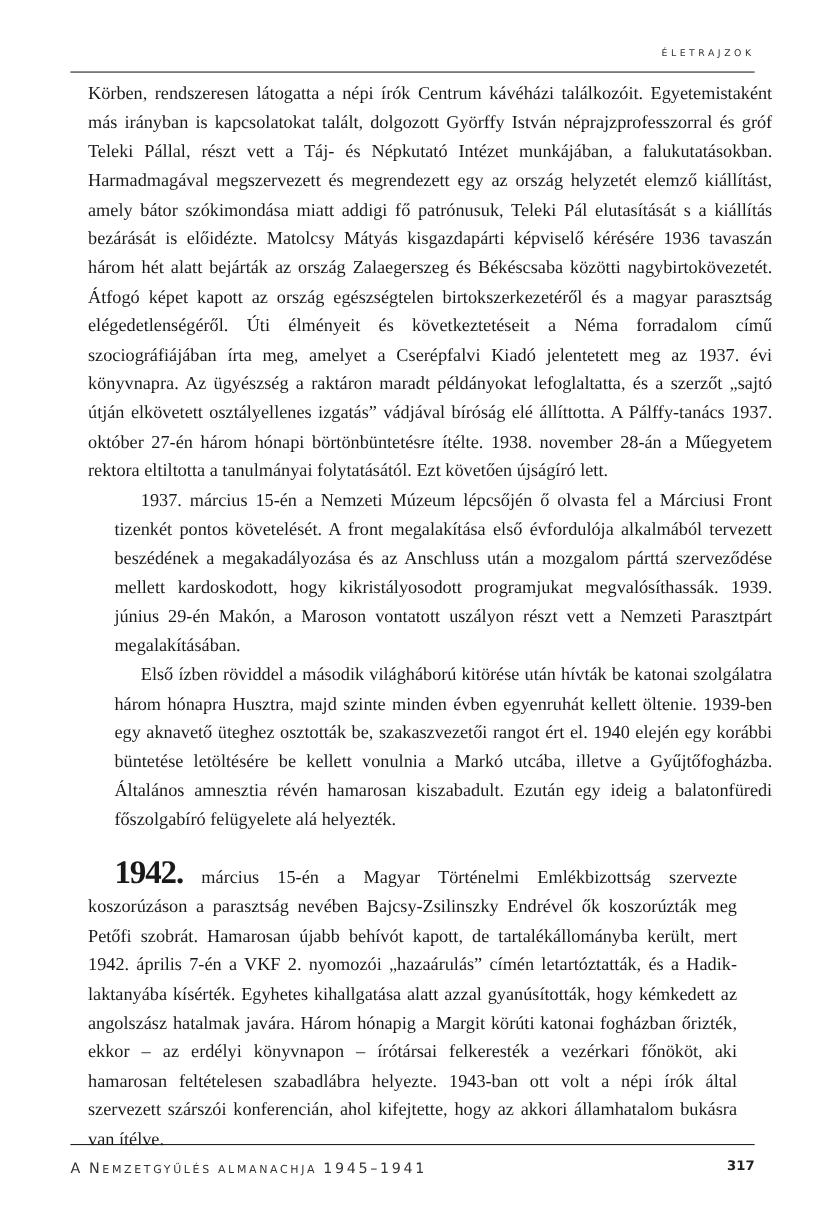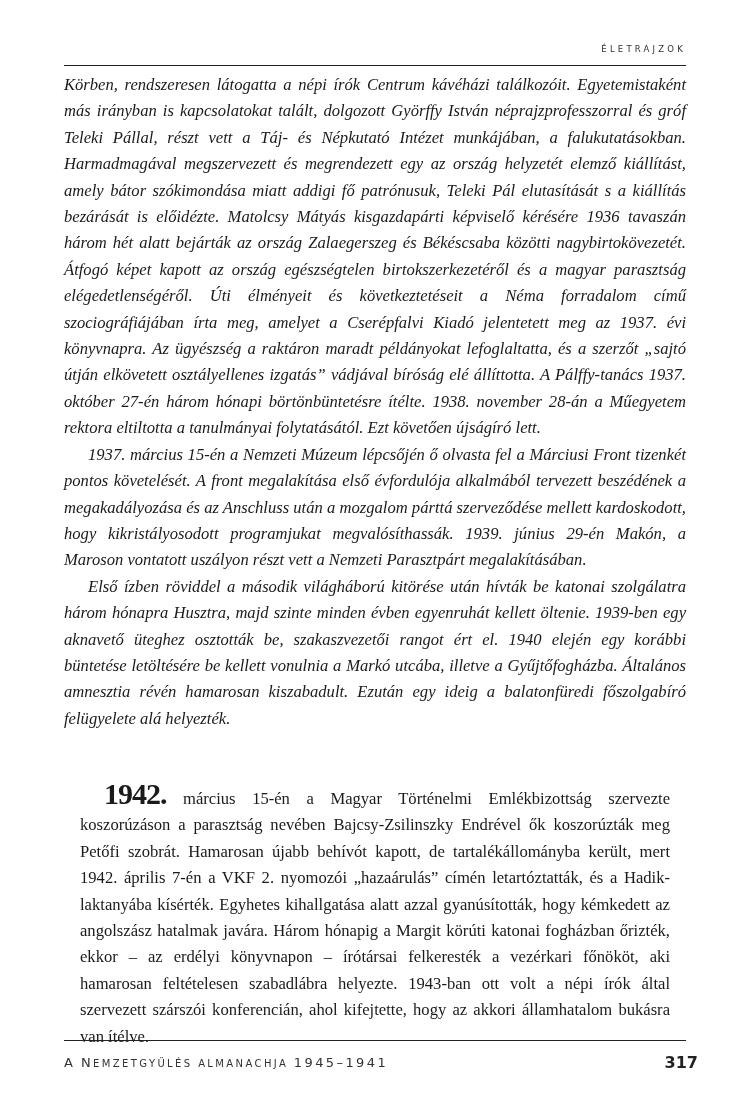--- a/index.html
+++ b/index.html
@@ -3,33 +3,33 @@
   <meta charset="utf-8">
   <style>
     html, body { margin: 0; padding: 0; background: #ffffff; }
     body { width: 750px; height: 1112px; position: relative; overflow: hidden;
            font-family: "Liberation Serif", "DejaVu Serif", serif; color: #1a1a1a; }
     .running-head { position: absolute; top: 44px; right: 64px; font-family: "DejaVu Sans", sans-serif;
                     font-size: 8.5px; letter-spacing: 3.2px; color: #333; text-align: center; }
     .rule { position: absolute; left: 64px; width: 622px; height: 1px; background: #222; }
     .rule.top { top: 65px; }
     .rule.bottom { top: 1040px; }
-    .body-text { position: absolute; left: 64px; top: 72px; width: 622px; font-size: 16.6px;
-                 line-height: 26.4px; text-align: justify; font-style: italic; }
+    .body-text { position: absolute; left: 80px; top: 72px; width: 622px; font-size: 16.6px;
+                 line-height: 26.4px; text-align: justify; }
     .body-text p { margin: 0; text-indent: 0; }
-    .body-text p.indent { text-indent: 24px; }
+    .body-text p.indent { text-indent: 24px; margin-left: 24px; }
     .section { position: absolute; left: 64px; top: 768px; width: 622px; font-size: 16.6px;
                line-height: 26.4px; text-align: justify; }
     .section p { margin: 16px; text-indent: 24px; }
     .year-lead { font-size: 30px; font-weight: bold; letter-spacing: -1px; line-height: 20px; }
     .footer-title { position: absolute; top: 1055px; left: 64px; font-family: "DejaVu Sans", sans-serif;
                     font-size: 10px; letter-spacing: 2.4px; color: #333; }
     .footer-title .cap { font-size: 13px; }
-    .page-number { position: absolute; top: 1053px; right: 52px; font-family: "DejaVu Sans", sans-serif;
-                   font-size: 16px; font-weight: bold; color: #222; }
+    .page-number { position: absolute; top: 1053px; right: 64px; font-family: "DejaVu Sans", sans-serif;
+                   font-size: 12px; font-weight: bold; color: #222; }
   </style>
 </head>
 <body>
 
 <div class="running-head">ÉLETRAJZOK</div>
 <div class="rule top"></div>
 
 <div class="body-text">
   <p>Körben, rendszeresen látogatta a népi írók Centrum kávéházi találkozóit. Egyetemistaként más irányban is kapcsolatokat talált, dolgozott Györffy István néprajzprofesszorral és gróf Teleki Pállal, részt vett a Táj- és Népkutató Intézet munkájában, a falukutatásokban. Harmadmagával megszervezett és megrendezett egy az ország helyzetét elemző kiállítást, amely bátor szókimondása miatt addigi fő patrónusuk, Teleki Pál elutasítását s a kiállítás bezárását is előidézte. Matolcsy Mátyás kisgazdapárti képviselő kérésére 1936 tavaszán három hét alatt bejárták az ország Zalaegerszeg és Békéscsaba közötti nagybirtokövezetét. Átfogó képet kapott az ország egészségtelen birtokszerkezetéről és a magyar parasztság elégedetlenségéről. Úti élményeit és következtetéseit a Néma forradalom című szociográfiájában írta meg, amelyet a Cserépfalvi Kiadó jelentetett meg az 1937. évi könyvnapra. Az ügyészség a raktáron maradt példányokat lefoglaltatta, és a szerzőt „sajtó útján elkövetett osztályellenes izgatás” vádjával bíróság elé állíttotta. A Pálffy-tanács 1937. október 27-én három hónapi börtönbüntetésre ítélte. 1938. november 28-án a Műegyetem rektora eltiltotta a tanulmányai folytatásától. Ezt követően újságíró lett.</p>
   <p class="indent">1937. március 15-én a Nemzeti Múzeum lépcsőjén ő olvasta fel a Márciusi Front tizenkét pontos követelését. A front megalakítása első évfordulója alkalmából tervezett beszédének a megakadályozása és az Anschluss után a mozgalom párttá szerveződése mellett kardoskodott, hogy kikristályosodott programjukat megvalósíthassák. 1939. június 29-én Makón, a Maroson vontatott uszályon részt vett a Nemzeti Parasztpárt megalakításában.</p>

